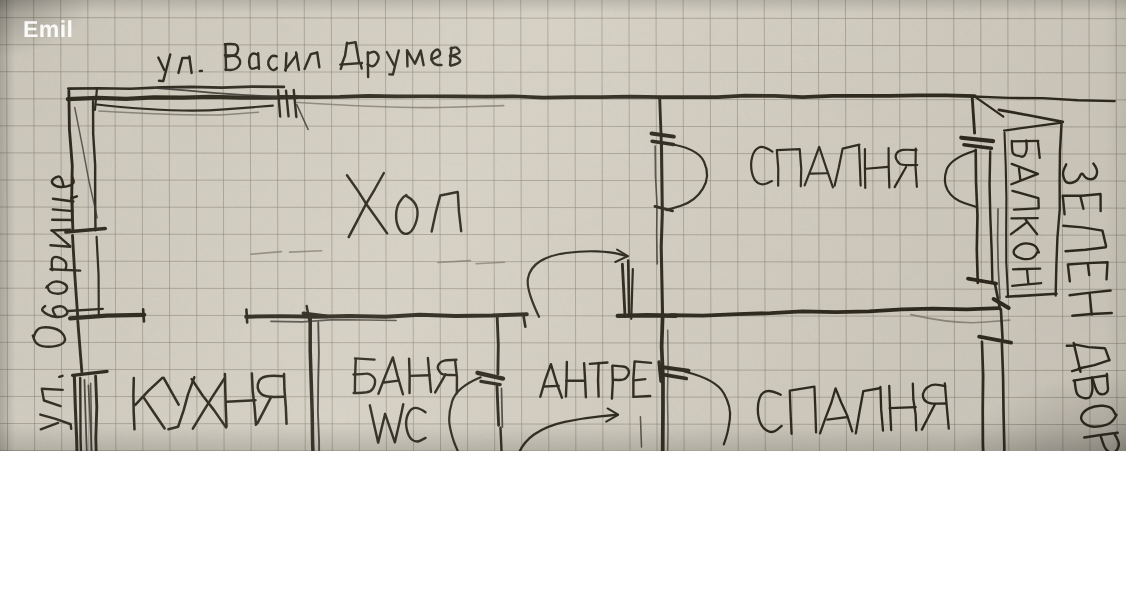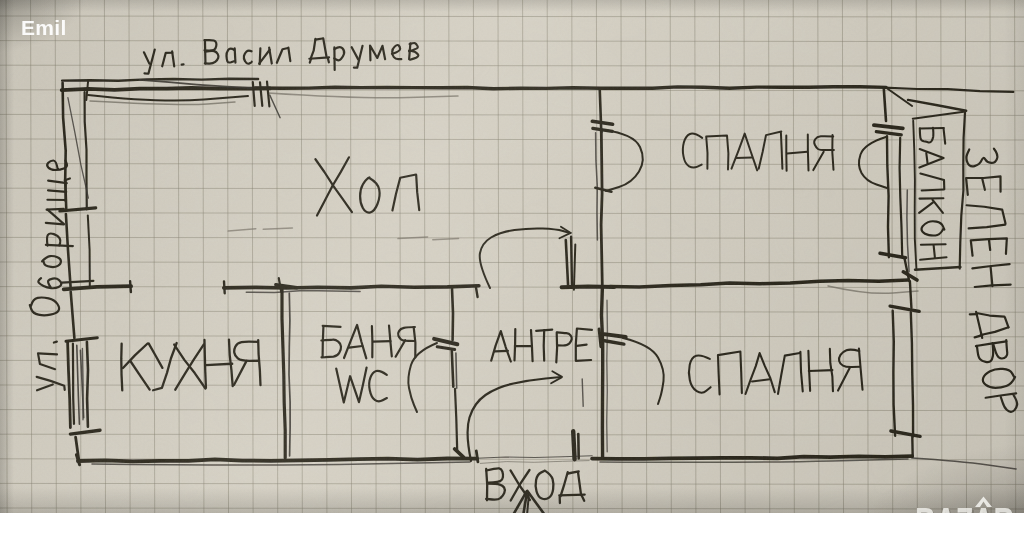--- a/index.html
+++ b/index.html
@@ -1,15 +1,15 @@
 <!DOCTYPE html>
 <html><head><meta charset="utf-8">
 <style>
 html,body{margin:0;padding:0;}
-#page{position:relative;width:1024px;height:513px;overflow:hidden;
+#page{position:relative;width:1024px;height:410px;overflow:hidden;
  background:#d5d0c3;font-family:"Liberation Sans",sans-serif;}
 #shade{position:absolute;inset:0;
  background:
   radial-gradient(140px 90px at -10px -10px, rgba(40,40,36,0.38), rgba(40,40,36,0) 70%),
   radial-gradient(260px 130px at 102% 104%, rgba(35,32,28,0.30), rgba(35,32,28,0) 70%),
   linear-gradient(to right, rgba(30,30,26,0.20) 0px, rgba(30,30,26,0) 14px),
   linear-gradient(to bottom, rgba(30,30,26,0.14) 0px, rgba(30,30,26,0) 12px),
   linear-gradient(to top, rgba(30,30,26,0.17) 0px, rgba(30,30,26,0) 26px),
   linear-gradient(to left, rgba(30,30,26,0.07) 0px, rgba(30,30,26,0) 20px),
   linear-gradient(115deg, rgba(0,0,0,0.05), rgba(255,255,255,0.05) 40%, rgba(0,0,0,0.04) 75%, rgba(0,0,0,0.07));

